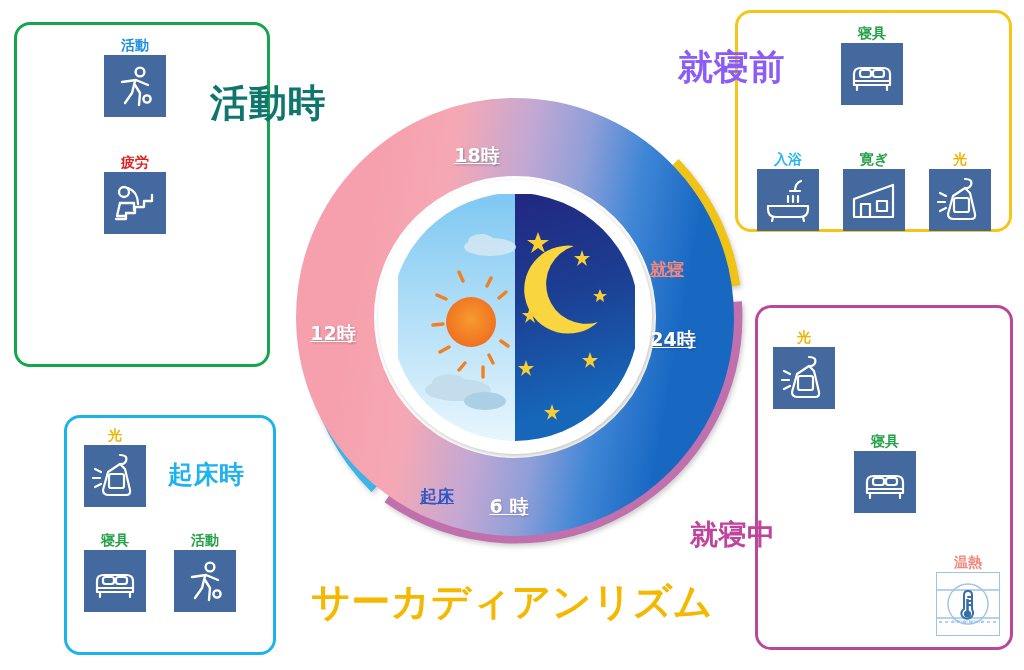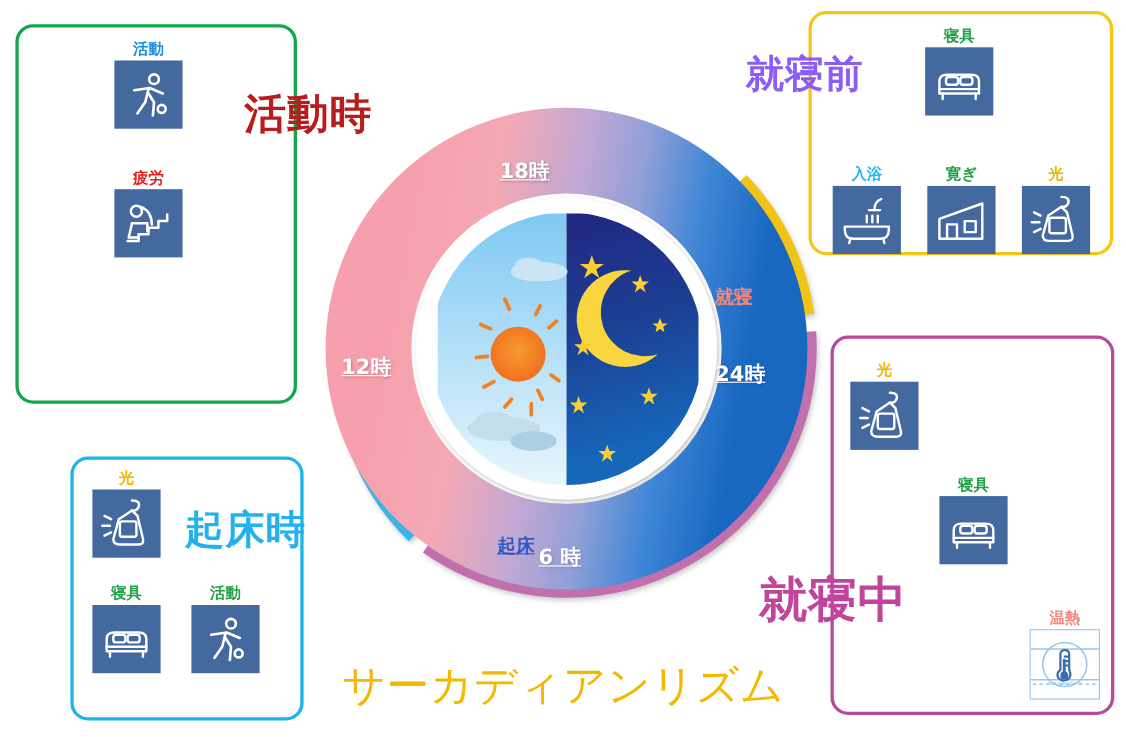--- a/index.html
+++ b/index.html
@@ -13,24 +13,24 @@
 
   
   .panel{position:absolute;background:#ffffff;border-radius:16px;box-sizing:border-box;}
   .panel.p-active   {left:14px;  top:22px;  width:256px; height:345px; border:3px solid #12a74a; z-index:6;}
   .panel.p-before   {left:735px; top:10px;  width:277px; height:222px; border:3px solid #f5c518; z-index:6;}
   .panel.p-wake     {left:64px;  top:415px; width:212px; height:240px; border:3px solid #1ab4ea; z-index:6;}
   .panel.p-sleeping {left:755px; top:305px; width:258px; height:345px; border:3px solid #b9489a; z-index:6;}
 
   
   .ptitle{position:absolute;font-weight:bold;white-space:nowrap;z-index:9;letter-spacing:.02em;}
-  .t-active   {left:210px; top:78px;  font-size:38px; color:#b91c1c;margin-left:12px;}
+  .t-active   {left:210px; top:78px;  font-size:38px; color:#0f766e;}
   .t-before   {left:678px; top:44px;  font-size:35px; color:#8b5cf6;}
-  .t-wake     {left:168px; top:458px; font-size:36px; color:#1fb2ef;}
-  .t-sleeping {left:690px; top:516px; font-size:44px; color:#c0449c;}
+  .t-wake     {left:168px; top:458px; font-size:25px; color:#1fb2ef;}
+  .t-sleeping {left:690px; top:516px; font-size:28px; color:#c0449c;}
 
   
   .tile{position:absolute;text-align:center;z-index:8;}
   .tile .cap{font-size:14px;font-weight:bold;line-height:1.05;margin-bottom:2px;white-space:nowrap;}
   .box{width:62px;height:62px;background:#43699e;display:block;margin:0 auto;position:relative;}
   .box svg{display:block;width:62px;height:62px;}
   .box.light-bg{background:#ffffff;border:1px solid #9cc3e8;}
 
   
   .c-blue{color:#1b8fe0;}
@@ -43,24 +43,24 @@
   
   .clock{position:absolute;left:280px;top:82px;width:470px;height:470px;z-index:3;}
   .clock svg{display:block;}
 
   .clabel{position:absolute;font-weight:bold;white-space:nowrap;z-index:5;text-decoration:underline;}
   .lab-18 {left:477px; top:143px; font-size:19px; color:#ffffff; text-shadow:1px 1px 2px rgba(90,90,110,.55); transform:translateX(-50%);}
   .lab-12 {left:333px; top:321px; font-size:19px; color:#ffffff; text-shadow:1px 1px 2px rgba(160,90,100,.55); transform:translateX(-50%);}
   .lab-24 {left:673px; top:327px; font-size:19px; color:#ffffff; text-shadow:1px 1px 2px rgba(40,60,130,.55); transform:translateX(-50%);}
   .lab-6  {left:509px; top:494px; font-size:19px; color:#ffffff; text-shadow:1px 1px 2px rgba(120,110,150,.55); transform:translateX(-50%);}
   .lab-sleep{left:667px; top:258px; font-size:17px; color:#f4877d; transform:translateX(-50%);}
-  .lab-rise {left:437px; top:485px; font-size:17px; color:#2f58c4; transform:translateX(-50%);margin-left:32px;}
-
-  .maintitle{position:absolute;left:512px;top:596px;transform:translateX(-50%);
-    font-size:39px;font-weight:normal;color:#f5b800;white-space:nowrap;z-index:7;letter-spacing:.01em;}
+  .lab-rise {left:437px; top:485px; font-size:17px; color:#2f58c4; transform:translateX(-50%);}
+
+  .maintitle{position:absolute;left:512px;top:575px;transform:translateX(-50%);
+    font-size:39px;font-weight:bold;color:#f5b800;white-space:nowrap;z-index:7;letter-spacing:.01em;}
 </style>
 </head>
 <body>
 
 <div class="stage">
 
   <div class="panel p-active"></div>
   <div class="ptitle t-active">活動時</div>
 
   <div class="tile" style="left:104px;top:38px;">

